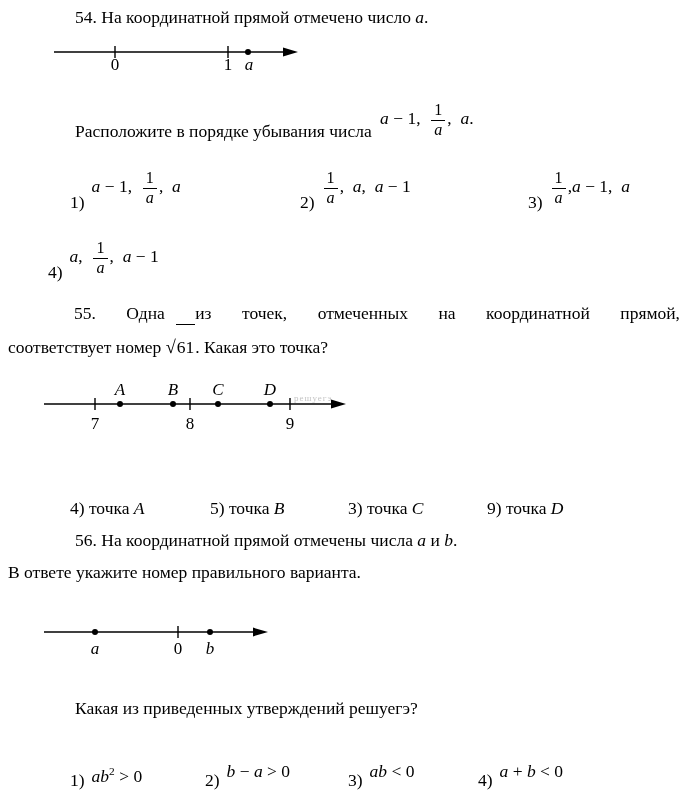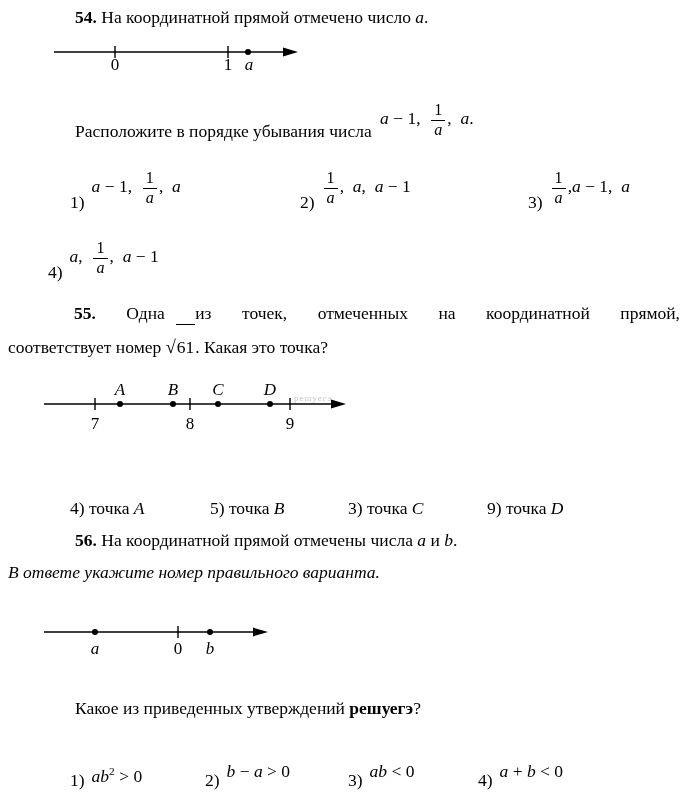--- a/index.html
+++ b/index.html
@@ -6,23 +6,23 @@
   html,body { background:#fff; }
   .page {
     position:relative; width:686px; height:797px; background:#fff;
     color:#000; font-family:"Liberation Serif", serif; font-size:17.5px;
     overflow:hidden;
   }
   .abs { position:absolute; }
   .line { line-height:23px; white-space:nowrap; }
   .just { white-space:normal; width:672px; padding-left:66px;
           text-align:justify; text-align-last:justify; }
-  .italic { font-style:italic; }
+  .italic { }
   .it { font-style:italic; }
-  .bd { font-weight:700; }
+  .bd { font-weight:400; }
   .tx {}
   .sup { font-size:0.65em; vertical-align:super; }
   .expr { white-space:nowrap;text-align:right; }
   .raised { position:relative; top:-13px; display:inline-block; margin-left:4px; }
   .frac { display:inline-flex; flex-direction:column; align-items:center;
           vertical-align:middle; line-height:1.05; font-size:0.92em; margin:0 2px; }
   .fnum { padding:0 3px 1px; border-bottom:1.2px solid #000; }
   .fden { padding:1px 3px 0; font-style:italic; }
   .sqrt { white-space:nowrap; }
   .rad  { font-size:1.05em; }
@@ -148,21 +148,21 @@
     <line x1="2" y1="18" x2="212" y2="18" stroke="#000" stroke-width="1.4"></line>
     <polygon points="226,18 211,13.6 211,22.4" fill="#000"></polygon>
     <circle cx="53" cy="18" r="3" fill="#000"></circle>
     <line x1="136" y1="12" x2="136" y2="24" stroke="#000" stroke-width="1.4"></line>
     <circle cx="168" cy="18" r="3" fill="#000"></circle>
     <text x="53" y="40" text-anchor="middle" class="svgt svgit">a</text>
     <text x="136" y="40" text-anchor="middle" class="svgt">0</text>
     <text x="168" y="40" text-anchor="middle" class="svgt svgit">b</text>
   </svg>
 
-  <p id="p56-question" class="abs line"><span class="tx">Какое из приведенных утверждений </span><span class="bd">решуегэ</span><span class="tx">?</span></p>
+  <p id="p56-question" class="abs line"><span class="tx">Какая из приведенных утверждений </span><span class="bd">решуегэ</span><span class="tx">?</span></p>
 
   <div id="opt56-1" class="abs opt opt-plain">
     <span class="optnum">1)</span>
     <span class="expr line"><span class="it">ab</span><span class="sup">2</span><span class="tx"> &gt; 0</span></span>
   </div>
   <div id="opt56-2" class="abs opt opt-plain">
     <span class="optnum">2)</span>
     <span class="expr line"><span class="it">b</span><span class="tx"> − </span><span class="it">a</span><span class="tx"> &gt; 0</span></span>
   </div>
   <div id="opt56-3" class="abs opt opt-plain">

